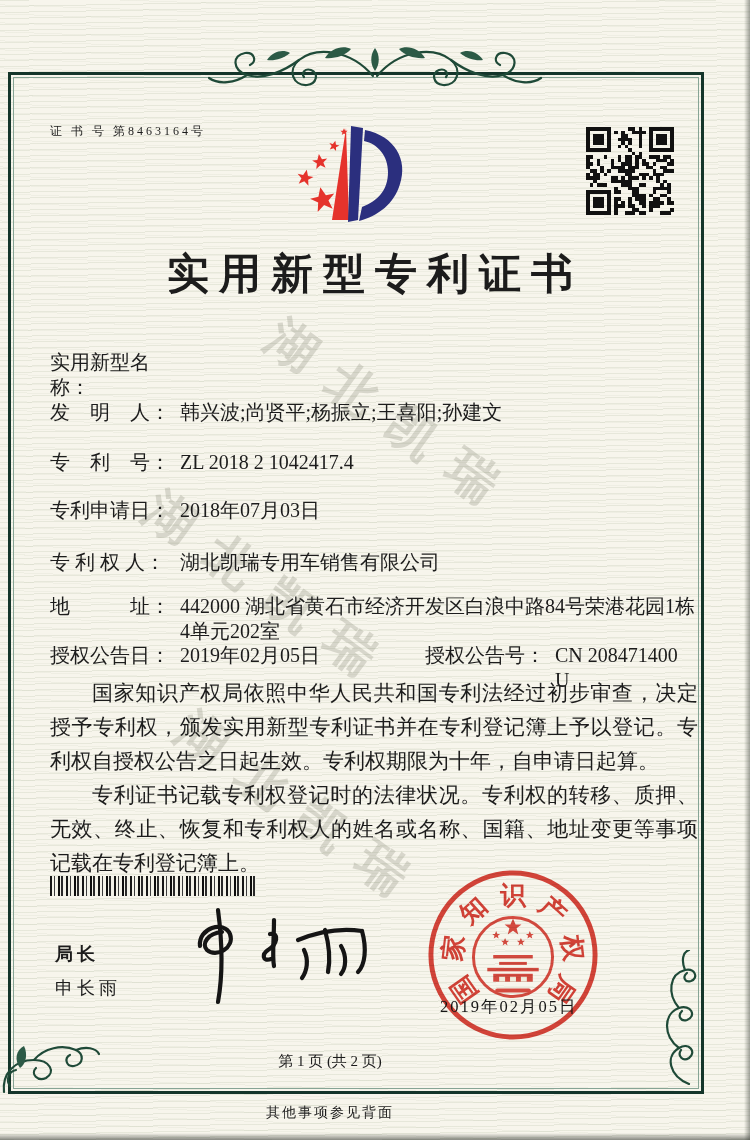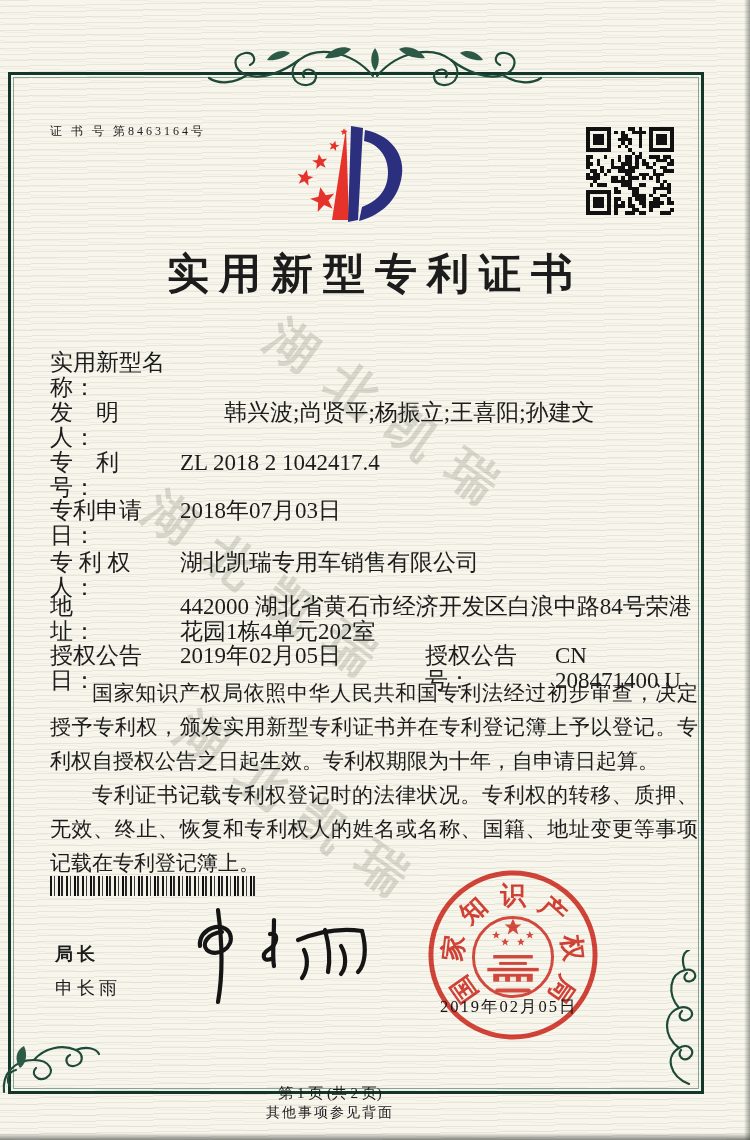--- a/index.html
+++ b/index.html
@@ -37,24 +37,24 @@
   .wm1{left:272px;top:298px;}
   .wm3{left:182px;top:690px;}
 
   .abs{position:absolute;z-index:3;}
   .cert-no{left:50px;top:123px;font-size:12px;letter-spacing:3px;}
   .logo{left:286px;top:116px;}
   .qr{left:586px;top:127px;width:88px;height:88px;}
   .title{left:0;top:246px;width:750px;text-align:center;
     font-size:42px;font-weight:700;letter-spacing:10px;}
 
-  .row{left:50px;right:55px;display:flex;font-size:23px;line-height:25px;font-family:Liberation Serif, serif;}
+  .row{left:50px;right:55px;display:flex;font-size:20px;line-height:25px;font-family:Liberation Serif, serif;}
   .row .label{width:130px;flex:0 0 130px;}
   .row .value{flex:1;}
-  .r1{top:350px;} .r2{top:400px;gap:44px;} .r3{top:450px;} .r4{top:498px;}
+  .r1{top:350px;} .r2{top:400px;} .r3{top:450px;} .r4{top:498px;}
   .r5{top:550px;} .r6{top:594px;} .r7{top:643px;}
   .r7 .value-a{flex:0 0 245px;}
   .r7 .label-b{flex:0 0 130px;}
 
   .body-text{left:50px;right:52px;top:676px;font-size:21px;line-height:34px;
     text-align:justify;}
   .body-text p{margin:0;text-indent:2em;}
 
   .barcode{left:50px;top:876px;width:206px;height:20px;
     background:repeating-linear-gradient(90deg,
@@ -66,21 +66,21 @@
   .signature{left:178px;top:900px;}
   .sig-stroke{stroke:#151515;stroke-width:4.2;fill:none;
     stroke-linecap:round;stroke-linejoin:round;}
 
   .seal{left:424px;top:866px;z-index:3;mix-blend-mode:multiply;}
   .seal-char{font-size:26px;font-weight:700;fill:#d6352b;
     font-family:"Liberation Serif","DejaVu Serif",serif;}
   .seal-date{left:440px;top:996px;font-size:16.5px;letter-spacing:2px;
     color:#161616;z-index:4;}
 
-  .page-info{left:0;top:1052px;width:660px;text-align:center;font-size:15px;margin-top:32px;}
+  .page-info{left:0;top:1052px;width:660px;text-align:center;font-size:15px;}
   .back-note{left:0;top:1104px;width:660px;text-align:center;
     font-size:14px;letter-spacing:2px;}
 </style>
 </head>
 <body>
 
 <div class="page">
 
   <div class="wm wm1">湖北凯瑞</div>
   <div class="wm wm2">湖北凯瑞</div>

